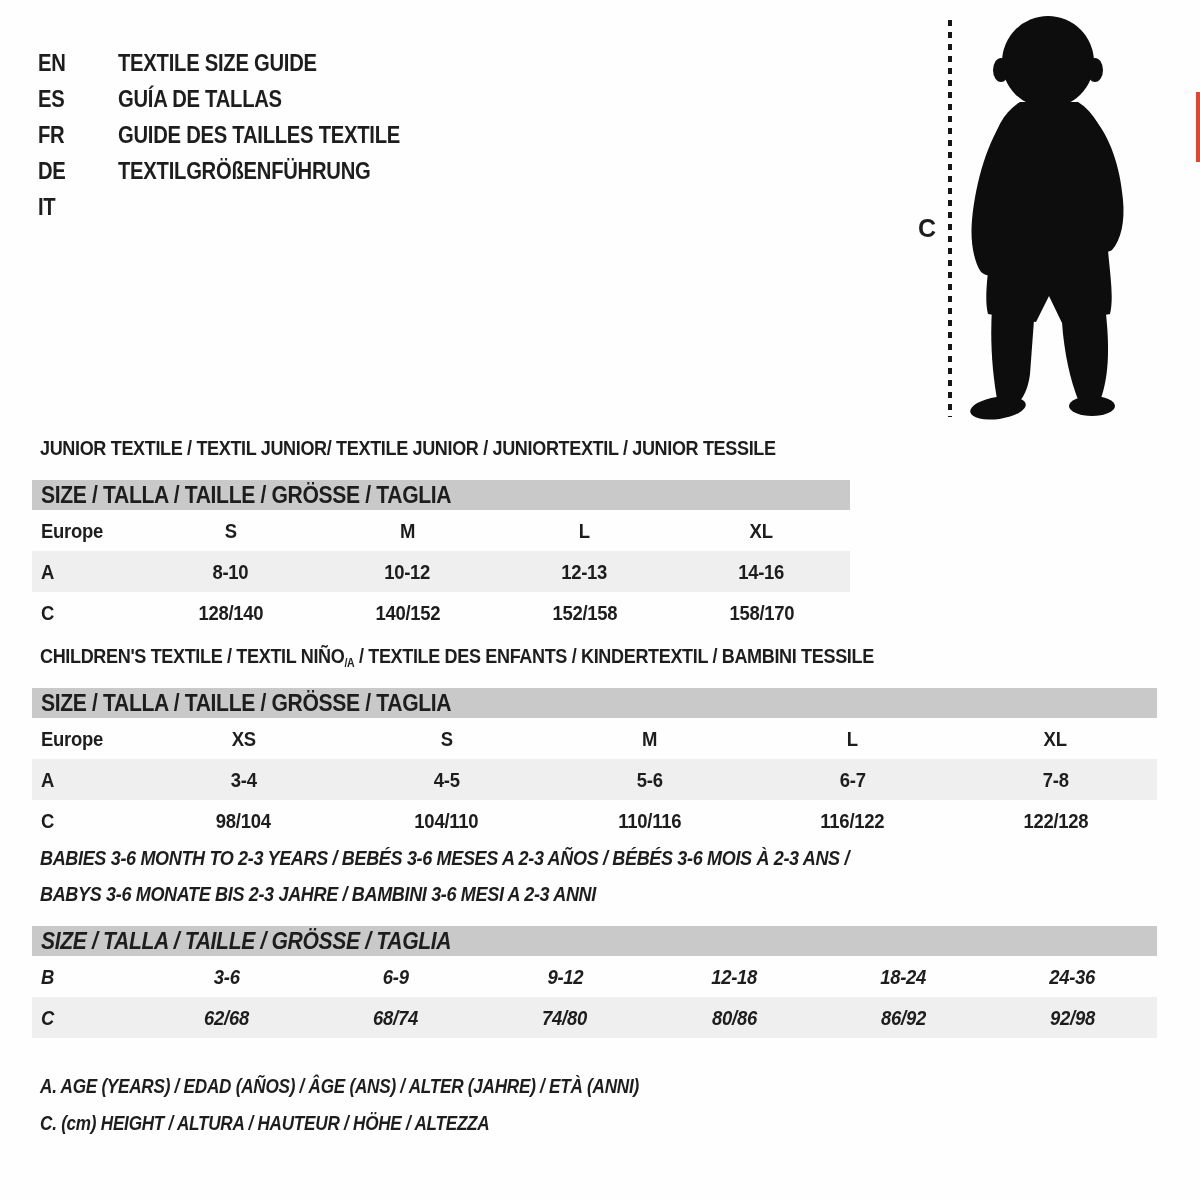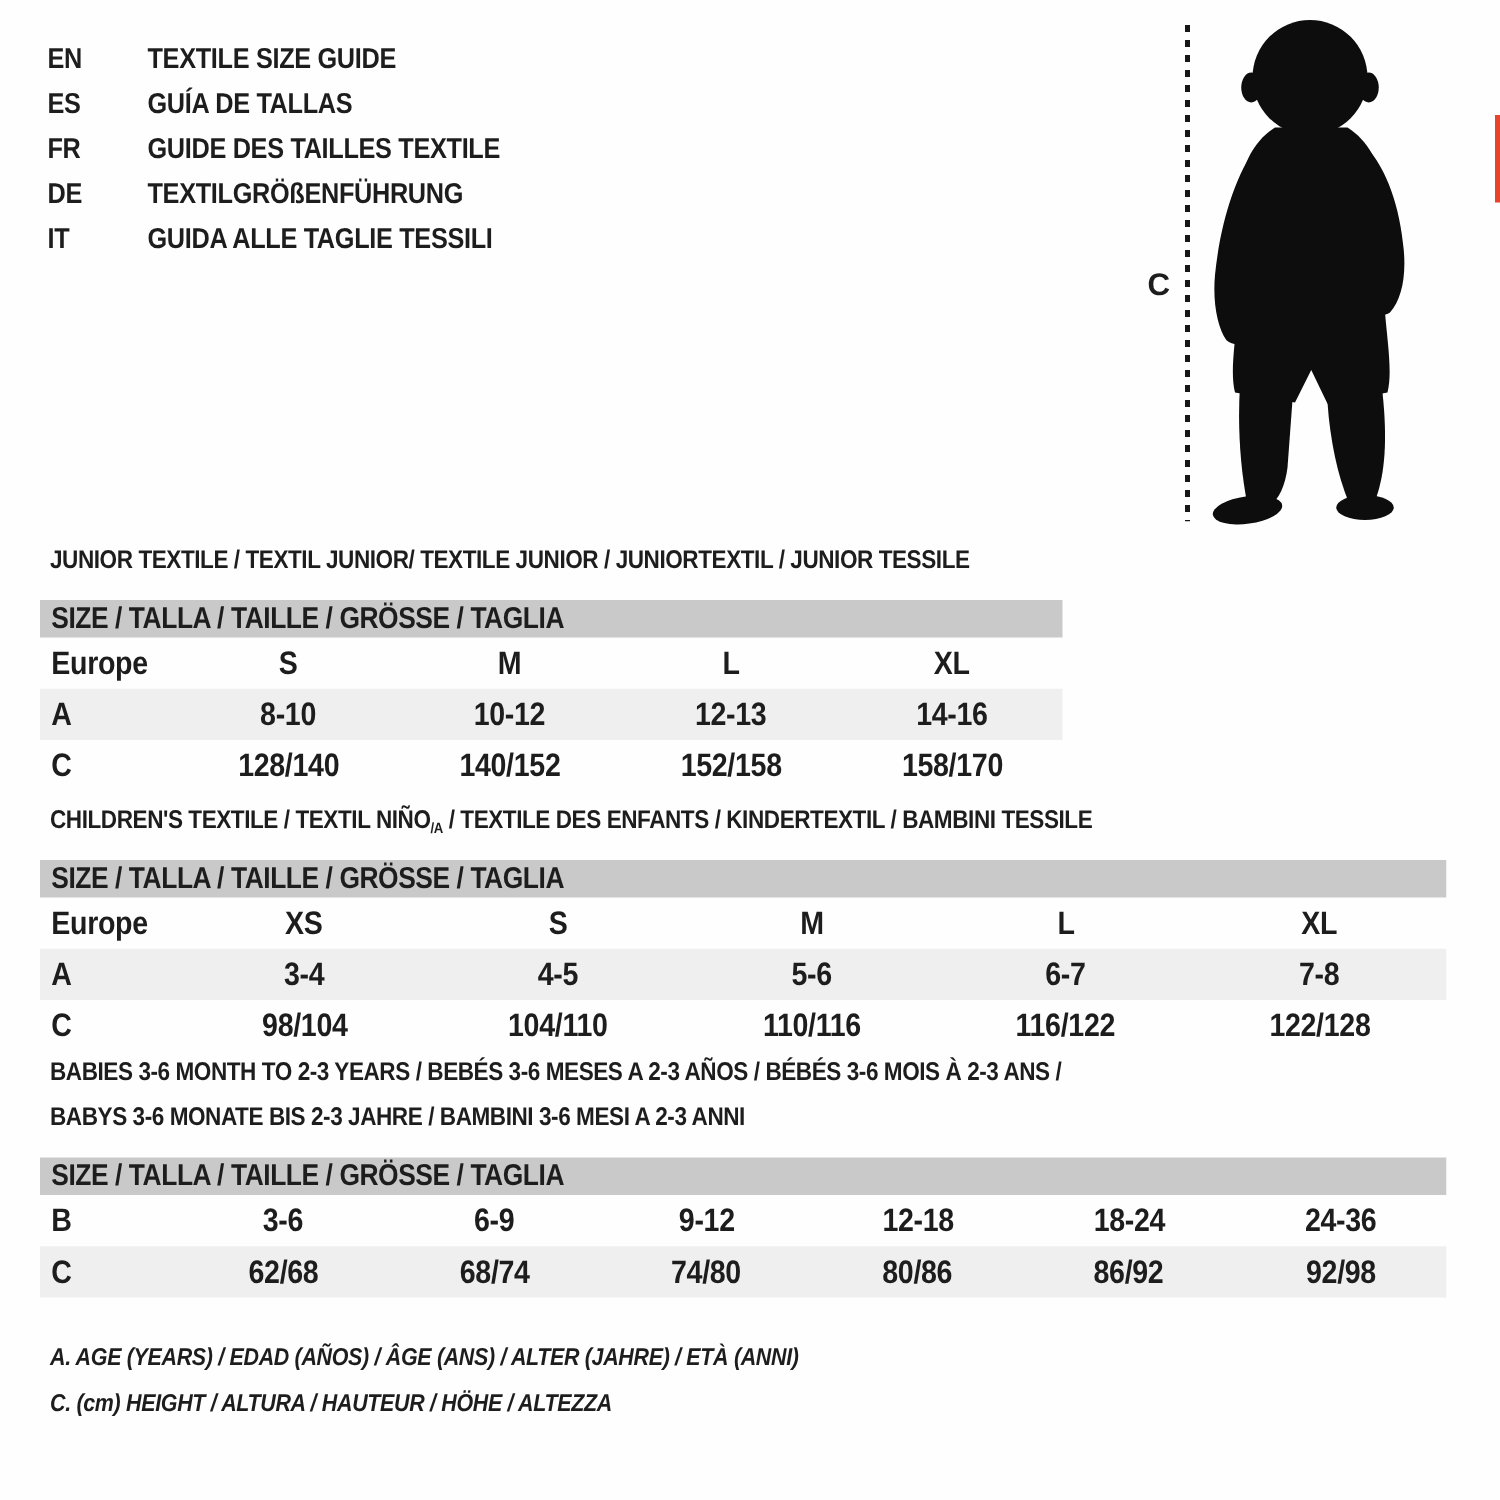--- a/index.html
+++ b/index.html
@@ -4,40 +4,40 @@
 <style>
   html,body{margin:0;padding:0;background:#fff;}
   .canvas{position:relative;width:1200px;height:1200px;background:#fefefe;overflow:hidden;
           font-family:"Liberation Sans","DejaVu Sans",sans-serif;font-weight:700;
           color:var(--text,#1d1d1d);}
   .cx{display:inline-block;transform:scaleX(0.88);white-space:nowrap;}
   .cx-l{transform-origin:0 50%;}
   .cx-c{transform-origin:50% 50%;}
 
   
-  .langs{position:absolute;left:38px;top:28px;}
+  .langs{position:absolute;left:38px;top:45px;}
   .lang-row{display:flex;height:36px;align-items:center;font-size:23px;letter-spacing:-0.3px;}
   .lang-code{flex:0 0 80px;}
 
   
   .c-label{position:absolute;left:918px;top:214px;font-size:25px;}
   .dotline{position:absolute;left:948px;top:20px;width:4px;height:397px;
            background:repeating-linear-gradient(#161616 0 6px,transparent 6px 12px);}
   .toddler{position:absolute;left:960px;top:12px;}
 
   
   .sec{position:absolute;}
   #sec-junior{left:32px;top:430px;width:818px;}
   #sec-children{left:32px;top:638px;width:1125px;}
-  #sec-babies{left:32px;top:840px;width:1125px;}
+  #sec-babies{left:32px;top:840px;width:1125px;font-style:italic;}
   .h-line{height:36px;line-height:36px;white-space:nowrap;font-size:20.5px;padding-left:8px;letter-spacing:-0.4px;}
   .subsc{font-size:12px;vertical-align:-4px;}
   .size-bar{margin-top:14px;height:30px;line-height:30px;background:var(--header-bar,#c9c9c9);
             font-size:24px;padding-left:9px;letter-spacing:-0.4px;}
-  .trow{display:flex;align-items:center;height:41px;font-size:26px;letter-spacing:-0.3px;}
+  .trow{display:flex;align-items:center;height:41px;font-size:21px;letter-spacing:-0.3px;}
   .trow.shade{background:var(--row-shade,#efefef);}
   .tlabel{flex:0 0 110px;padding-left:9px;box-sizing:border-box;}
   .tcell{flex:1;text-align:center;}
 
   
   .legend{position:absolute;left:40px;top:1068px;}
   .legend-line{height:37px;line-height:37px;font-size:19.5px;white-space:nowrap;letter-spacing:-0.3px;font-style:italic;}
 
   .red-edge{position:absolute;left:1196px;top:92px;width:4px;height:70px;background:var(--red-edge,#e8432b);}
 </style>
@@ -58,21 +58,20 @@
     <div class="lang-row">
       <span class="lang-code"><span class="cx cx-l">FR</span></span>
       <span><span class="cx cx-l">GUIDE DES TAILLES TEXTILE</span></span>
     </div>
     <div class="lang-row">
       <span class="lang-code"><span class="cx cx-l">DE</span></span>
       <span><span class="cx cx-l">TEXTILGRÖßENFÜHRUNG</span></span>
     </div>
     <div class="lang-row">
       <span class="lang-code"><span class="cx cx-l">IT</span></span>
-      <span><span class="cx cx-l">GUIDA ALLE TAGLIE TESSILI</span></span>
     </div>
   </div>
 
   <span class="c-label">C</span>
   <div class="dotline"></div>
   <svg class="toddler" width="180" height="410" viewBox="0 0 180 410" fill="#0d0d0d" xmlns="http://www.w3.org/2000/svg">
     <ellipse cx="88" cy="50" rx="46" ry="46"></ellipse>
     <ellipse cx="41" cy="58" rx="8" ry="12"></ellipse>
     <ellipse cx="135" cy="58" rx="8" ry="12"></ellipse>
     <path d="M60,90 L118,90 C134,100 144,118 146,140 L148,236 C148,250 128,258 89,258 C50,258 30,250 30,236 L32,140 C34,118 44,100 60,90 Z"></path>

